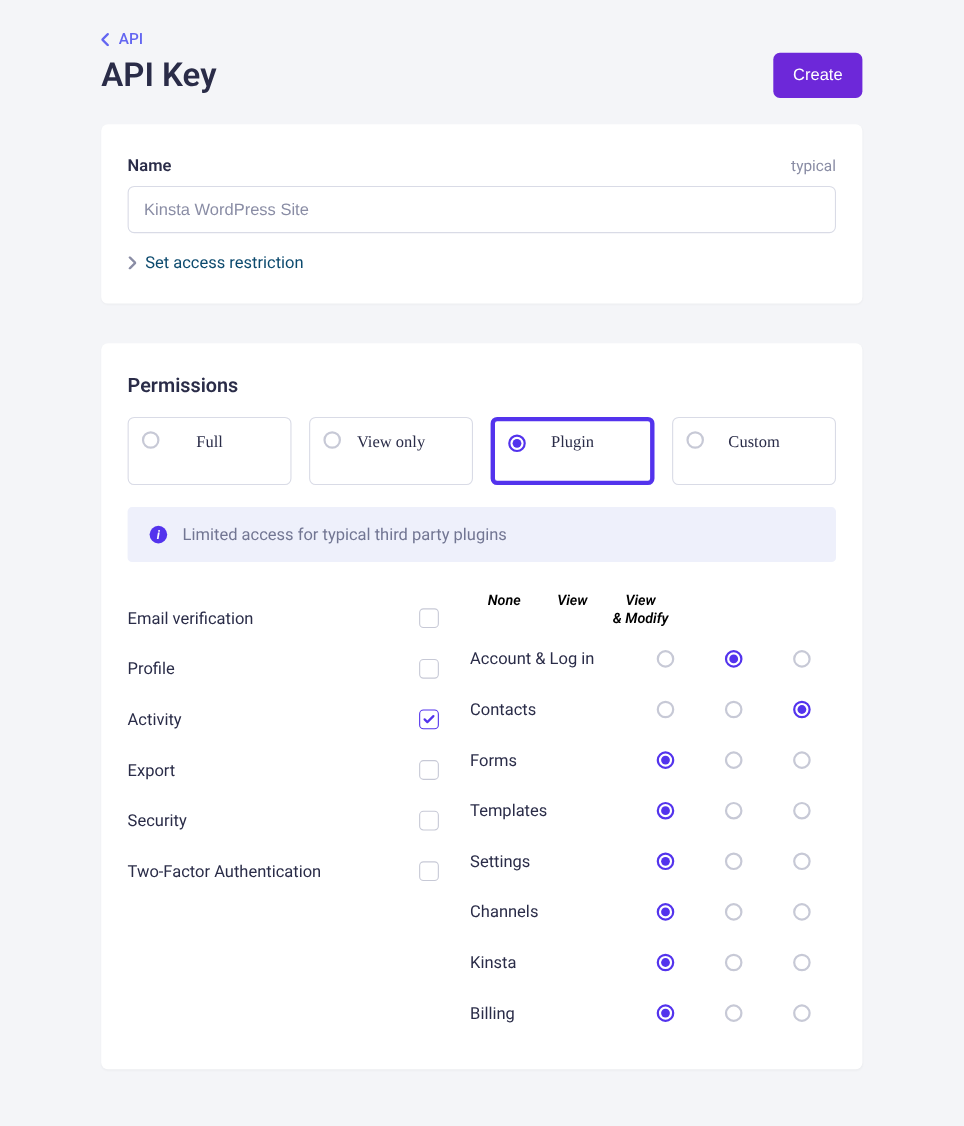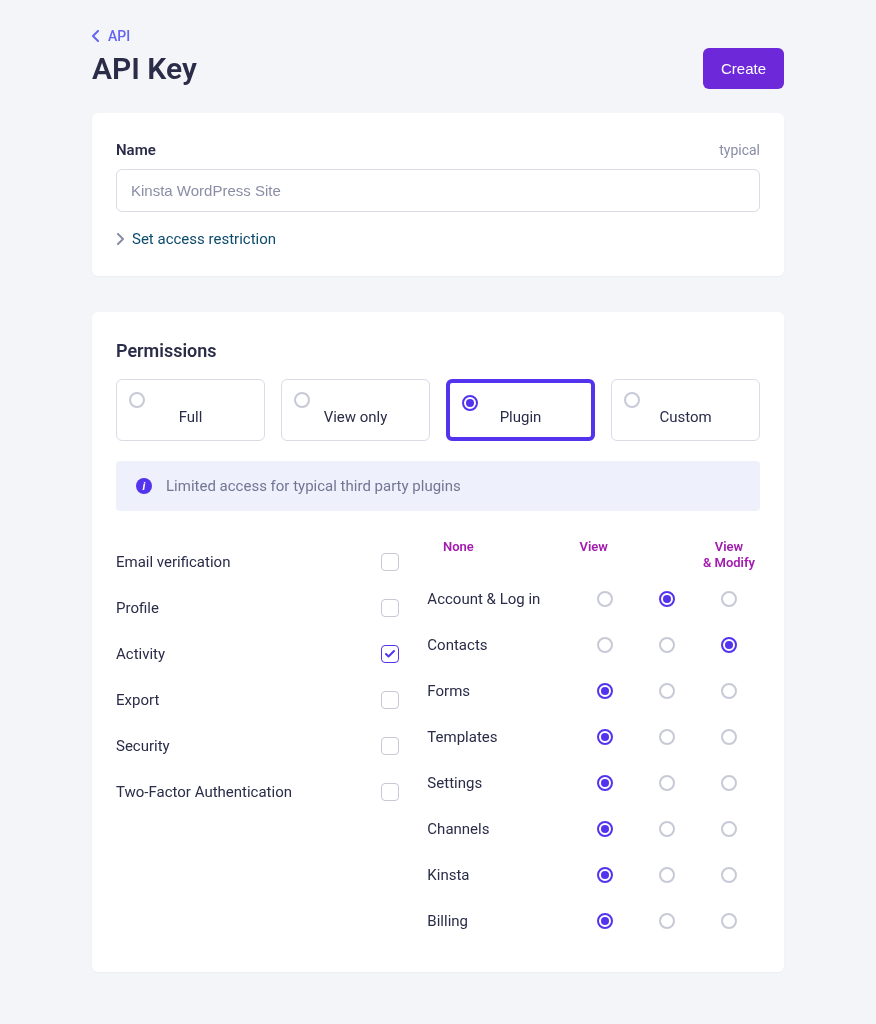--- a/index.html
+++ b/index.html
@@ -101,23 +101,23 @@
   }
   .mode-card {
     flex: 1;
     border: 1px solid #d9dbe6;
     border-radius: 6px;
     padding: 14px 10px 14px 10px;
     position: relative;
     display: flex;
     flex-direction: column;
     align-items: center;
-    justify-content: flex-end;
     min-height: 62px;
     cursor: pointer;
+    font-family: Liberation Serif, serif;
   }
   .mode-card.highlight {
     border: 4px solid #5333ed;
     padding: 11px 7px 11px 7px;
   }
   .mode-card .radio {
     position: absolute;
     top: 12px;
     left: 12px;
   }
@@ -193,26 +193,27 @@
     justify-content: center;
     background: #fff;
   }
   .checkbox.checked {
     border-color: #5333ed;
   }
   .checkbox.checked svg { display: block; }
   .checkbox svg { display: none; }
   .radio-header {
     display: flex;
-    justify-content: space-between;
+    justify-content: flex-start;
     gap: 0;
     font-size: 13px;
     font-weight: 600;
-    color: #a21caf;
+    color: #000000;
     margin-bottom: 6px;
+    font-style: italic;
   }
   .radio-header > div {
     width: 62px;
     text-align: center;
     line-height: 1.2;
   }
   .radio-row {
     display: flex;
     align-items: center;
     padding: 14px 0;

